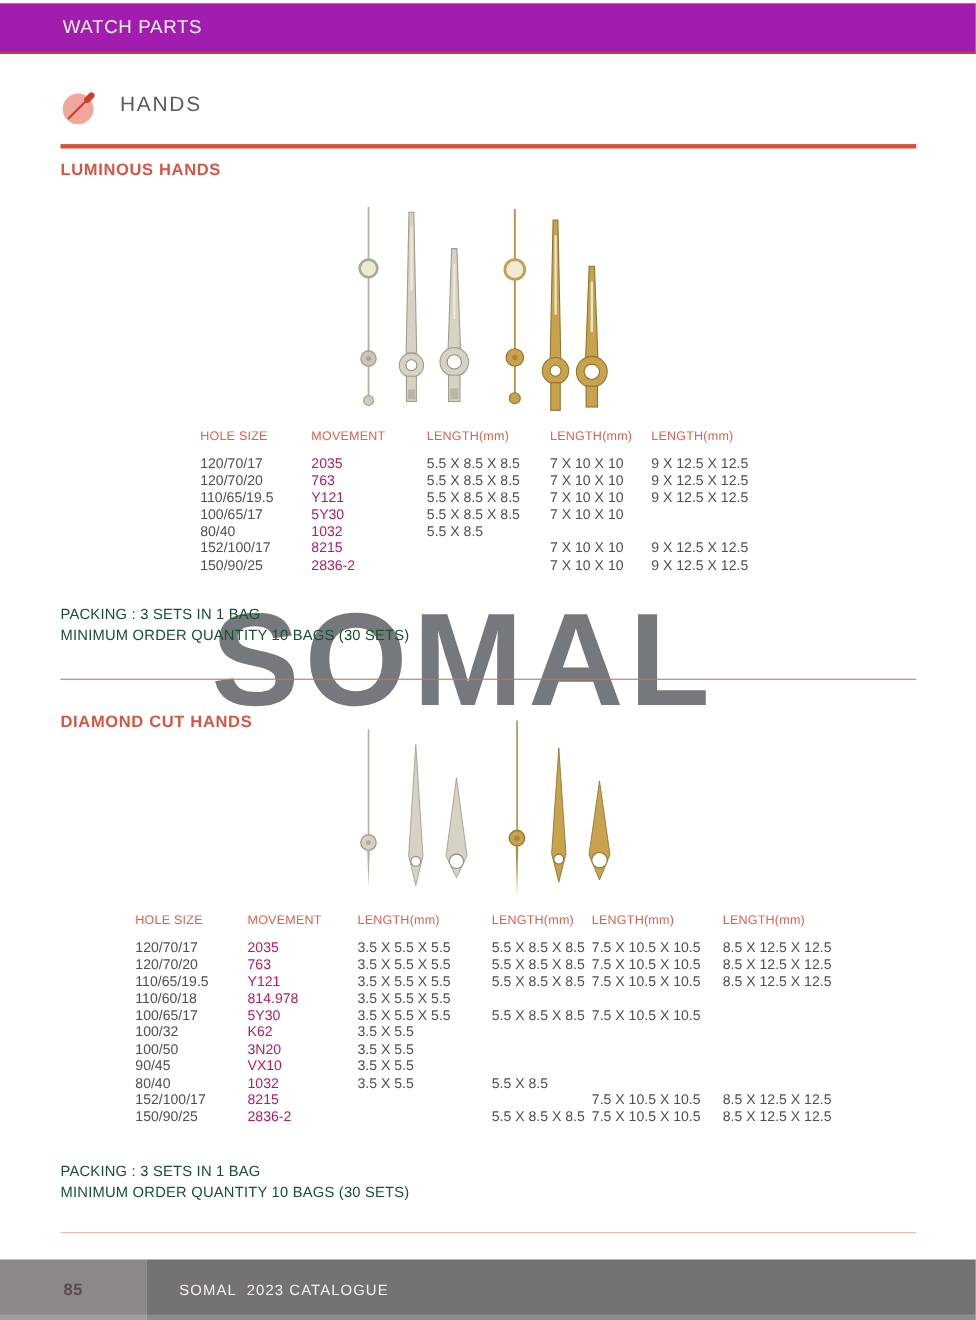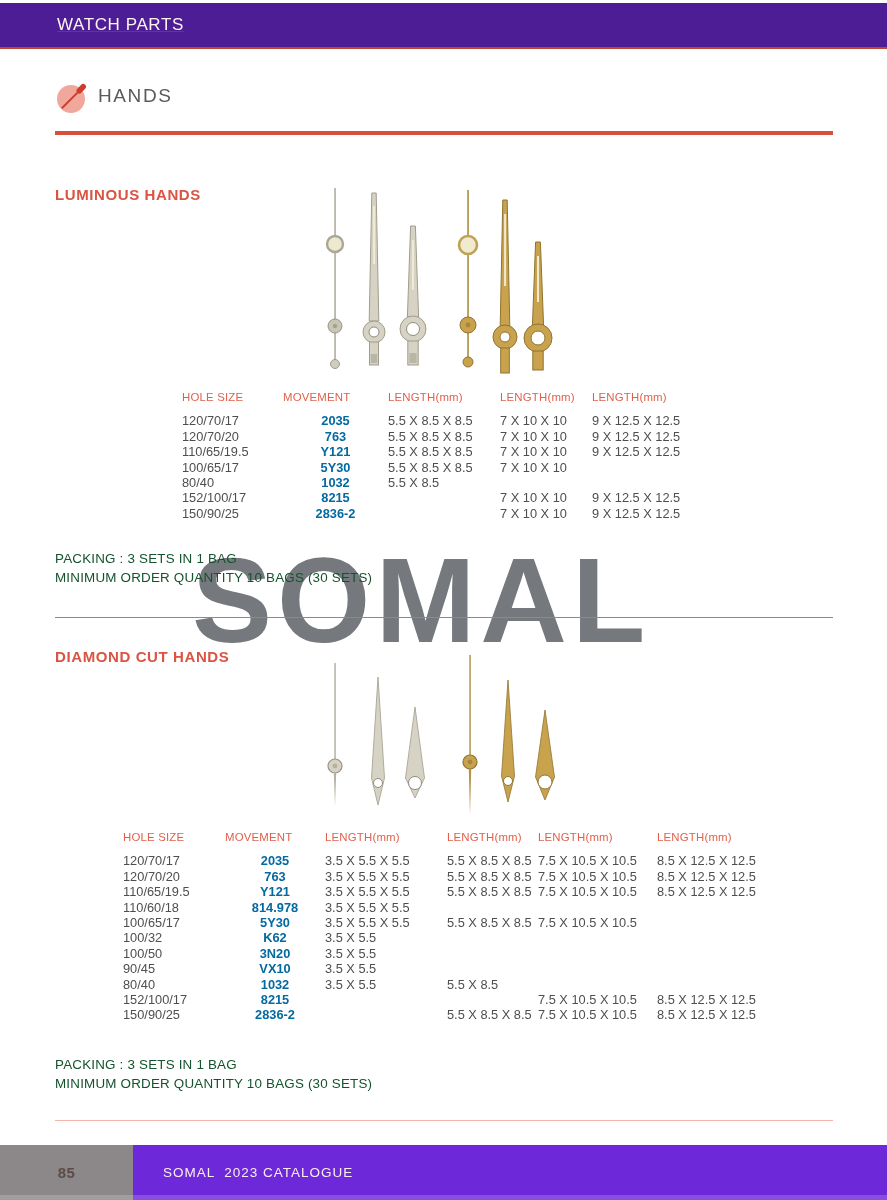--- a/index.html
+++ b/index.html
@@ -1,39 +1,39 @@
 <!DOCTYPE html>
 <html><head>
 <meta charset="utf-8">
 <style>
   html,body{margin:0;padding:0;background:#ffffff;}
   body{width:887px;height:1200px;position:relative;overflow:hidden;
        font-family:"Liberation Sans", sans-serif;color:#4d4e50;}
 
   
-  .topbar{position:absolute;top:3px;left:0;width:887px;height:44px;background:#4c1d95;
-          border-bottom:2px solid #c2442f;display:flex;align-items:center;z-index:3;text-decoration:underline;}
+  .topbar{position:absolute;top:3px;left:0;width:887px;height:44px;background:#a21caf;
+          border-bottom:2px solid #c2442f;display:flex;align-items:center;z-index:3;}
   .topbar-title{color:#fdf4ef;font-size:17px;letter-spacing:.6px;font-weight:500;padding-left:57px;}
 
   
-  .hands-head{position:absolute;top:76px;left:55px;display:flex;align-items:center;gap:9px;z-index:2;}
+  .hands-head{position:absolute;top:76px;left:55px;display:flex;align-items:center;gap:20px;z-index:2;}
   .hands-title{font-size:19px;color:#595a5c;letter-spacing:1.6px;font-weight:400;}
 
   .rule-thick{position:absolute;left:55px;top:131px;width:778px;height:4px;background:#d6503a;z-index:2;}
 
   .sec-heading{position:absolute;left:55px;font-size:15px;font-weight:600;color:#d95442;
                letter-spacing:.6px;z-index:2;}
-  .luminous-heading{top:146px;margin-top:40px;}
+  .luminous-heading{top:146px;}
   .diamond-heading{top:648px;}
 
   
   .ptable{position:absolute;display:grid;z-index:2;font-size:12.8px;line-height:15.4px;color:#4d4e50;}
   .ptable .th{font-size:11.4px;font-weight:500;color:#e0604c;letter-spacing:.2px;padding-bottom:8px;}
   .ptable .td{white-space:nowrap;}
-  .ptable .mov{font-weight:700;color:#0369a1;text-align:center;}
+  .ptable .mov{font-weight:400;color:#be185d;}
   .luminous-table{left:182px;top:390px;grid-template-columns:101px 105px 112px 92px 110px;}
   .diamond-table{left:123px;top:830px;grid-template-columns:102px 100px 122px 91px 119px 112px;}
 
   .packing{position:absolute;left:55px;z-index:7;font-size:13.4px;color:#14532d;line-height:18.5px;letter-spacing:.2px;}
   .packing-1{top:550px;}
   .packing-2{top:1056px;}
 
   .watermark{position:absolute;left:192px;top:540px;z-index:6;font-size:120px;line-height:120px;
              font-weight:700;letter-spacing:5px;color:#75787c;z-index:6;}
 
@@ -42,21 +42,21 @@
   .divider-bottom{top:1120px;width:778px;background:#f2b5a8;}
 
   .hands-photo{position:absolute;z-index:1;}
   .luminous-photo{left:300px;top:178px;}
   .diamond-photo{left:300px;top:648px;}
 
   
   .footer{position:absolute;left:0;top:1145px;width:887px;height:42px;display:flex;z-index:3;}
   .footer-pagebox{width:133px;height:55px;background:#8c8889;display:flex;align-items:center;justify-content:center;}
   .footer-page{color:#5c4b46;font-size:15px;font-weight:600;letter-spacing:.5px;}
-  .footer-red{flex:1;height:55px;background:#6d28d9;display:flex;align-items:center;}
+  .footer-red{flex:1;height:55px;background:#737373;display:flex;align-items:center;}
   .footer-label{color:#fbeee9;font-size:13.5px;letter-spacing:1px;padding-left:30px;white-space:pre;}
   .bottom-fade{position:absolute;left:0;bottom:0;width:887px;height:5px;background:rgba(255,255,255,.18);z-index:9;}
 </style>
 </head>
 <body>
 
 <div class="topbar">
   <div class="topbar-title">WATCH PARTS</div>
 </div>
 

